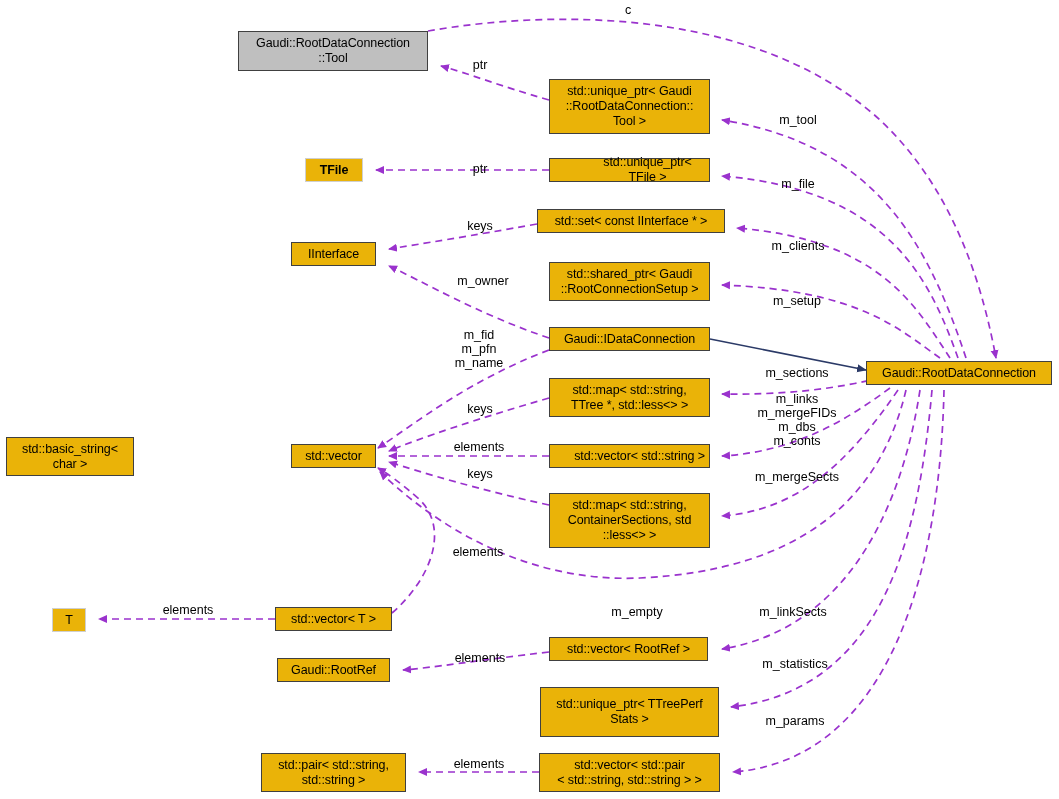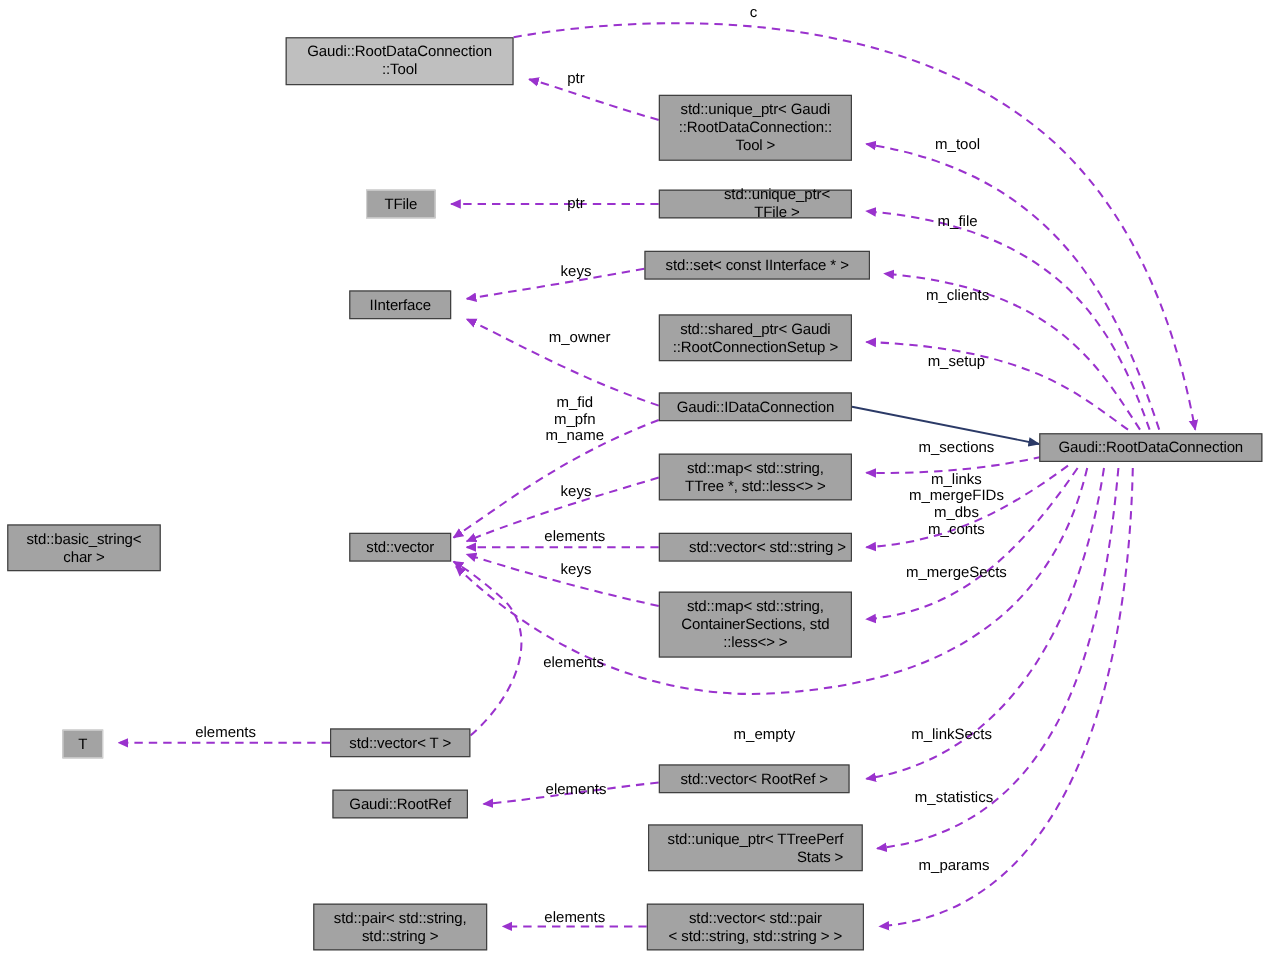--- a/index.html
+++ b/index.html
@@ -1,20 +1,20 @@
 <!DOCTYPE html>
 <html><head>
 <meta charset="utf-8">
 <style>
   html,body{margin:0;padding:0;background:#ffffff;}
   body{font-family:"Liberation Sans","DejaVu Sans",sans-serif;}
   #canvas{position:relative;width:1059px;height:799px;overflow:hidden;background:#fff;}
   #edges{position:absolute;left:0;top:0;width:1059px;height:799px;}
   .node{position:absolute;box-sizing:border-box;display:flex;align-items:center;justify-content:center;
-        text-align:center;background:#a3a3a3;border:1px solid #404040;
+        text-align:center;background:#eab308;border:1px solid #404040;
         font-size:12.5px;line-height:15px;color:#000;letter-spacing:-0.1px;padding:1px 4px;}
   .node.thick{border:1.6px solid #404040;}
   .node.filled{background:#bfbfbf;border:1.6px solid #404040;}
   .node.faint{border:1.2px solid #cfcfcf;color:#000;}
   .elabel{position:absolute;font-size:12.5px;line-height:14px;color:#000;white-space:pre;text-align:center;}
   .elabel.ctr{transform:translateX(-50%);}
 </style>
 </head>
 <body>
 
@@ -60,21 +60,21 @@
       <div class="node filled" style="left: 238px; top: 31px; width: 190px; height: 40px;">
         <span style="white-space: pre-line;">Gaudi::RootDataConnection
 ::Tool</span>
       </div>
       <div class="node thick" style="left: 549px; top: 79px; width: 161px; height: 55px;">
         <span style="white-space: pre-line;">std::unique_ptr&lt; Gaudi
 ::RootDataConnection::
 Tool &gt;</span>
       </div>
       <div class="node faint" style="left: 305px; top: 158px; width: 58px; height: 24px;">
-        <span style="white-space: pre-line;">TFile</span>
+        <span style="white-space: pre-line; font-weight: bold;">TFile</span>
       </div>
       <div class="node thick" style="left: 549px; top: 158px; width: 161px; height: 24px;">
         <span style="white-space: pre-line; margin-left: 36px;">std::unique_ptr&lt; TFile &gt;</span>
       </div>
       <div class="node thick" style="left: 537px; top: 209px; width: 188px; height: 24px;">
         <span style="white-space: pre-line;">std::set&lt; const IInterface * &gt;</span>
       </div>
       <div class="node thick" style="left: 291px; top: 242px; width: 85px; height: 24px;">
         <span style="white-space: pre-line;">IInterface</span>
       </div>
@@ -112,21 +112,21 @@
       </div>
       <div class="node thick" style="left: 275px; top: 607px; width: 117px; height: 24px;">
         <span style="white-space: pre-line;">std::vector&lt; T &gt;</span>
       </div>
       <div class="node thick" style="left: 549px; top: 637px; width: 159px; height: 24px;">
         <span style="white-space: pre-line;">std::vector&lt; RootRef &gt;</span>
       </div>
       <div class="node thick" style="left: 277px; top: 658px; width: 113px; height: 24px;">
         <span style="white-space: pre-line;">Gaudi::RootRef</span>
       </div>
-      <div class="node thick" style="left: 540px; top: 687px; width: 179px; height: 39px; text-align: right;">
+      <div class="node thick" style="left: 540px; top: 687px; width: 179px; height: 50px;">
         <span style="white-space: pre-line;">std::unique_ptr&lt; TTreePerf
 Stats &gt;</span>
       </div>
       <div class="node thick" style="left: 261px; top: 753px; width: 145px; height: 39px;">
         <span style="white-space: pre-line;">std::pair&lt; std::string,
 std::string &gt;</span>
       </div>
       <div class="node thick" style="left: 539px; top: 753px; width: 181px; height: 39px;">
         <span style="white-space: pre-line;">std::vector&lt; std::pair
 &lt; std::string, std::string &gt; &gt;</span>

